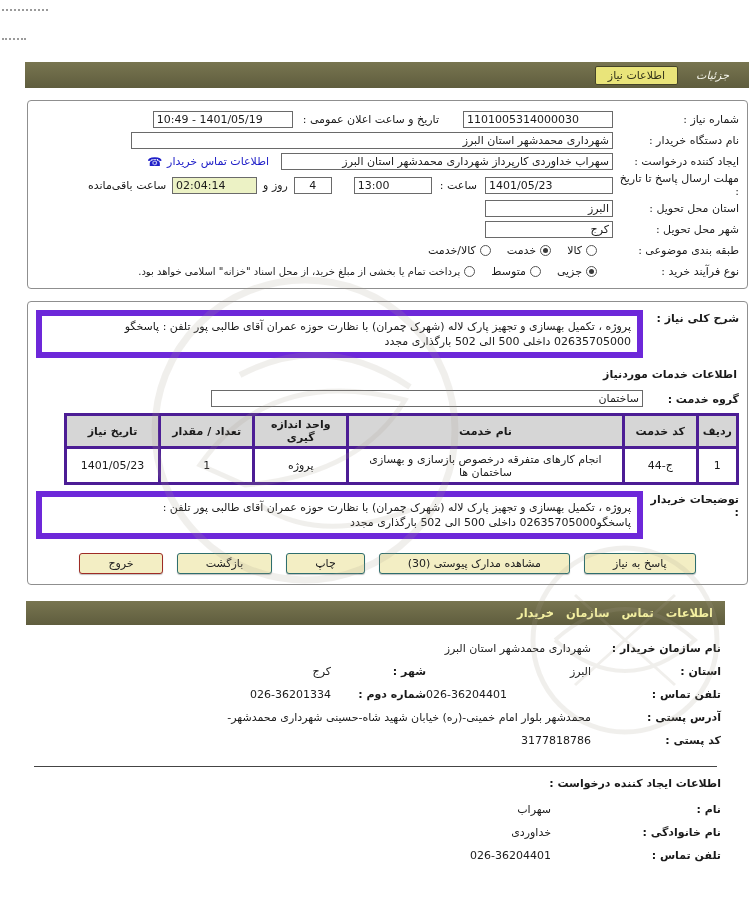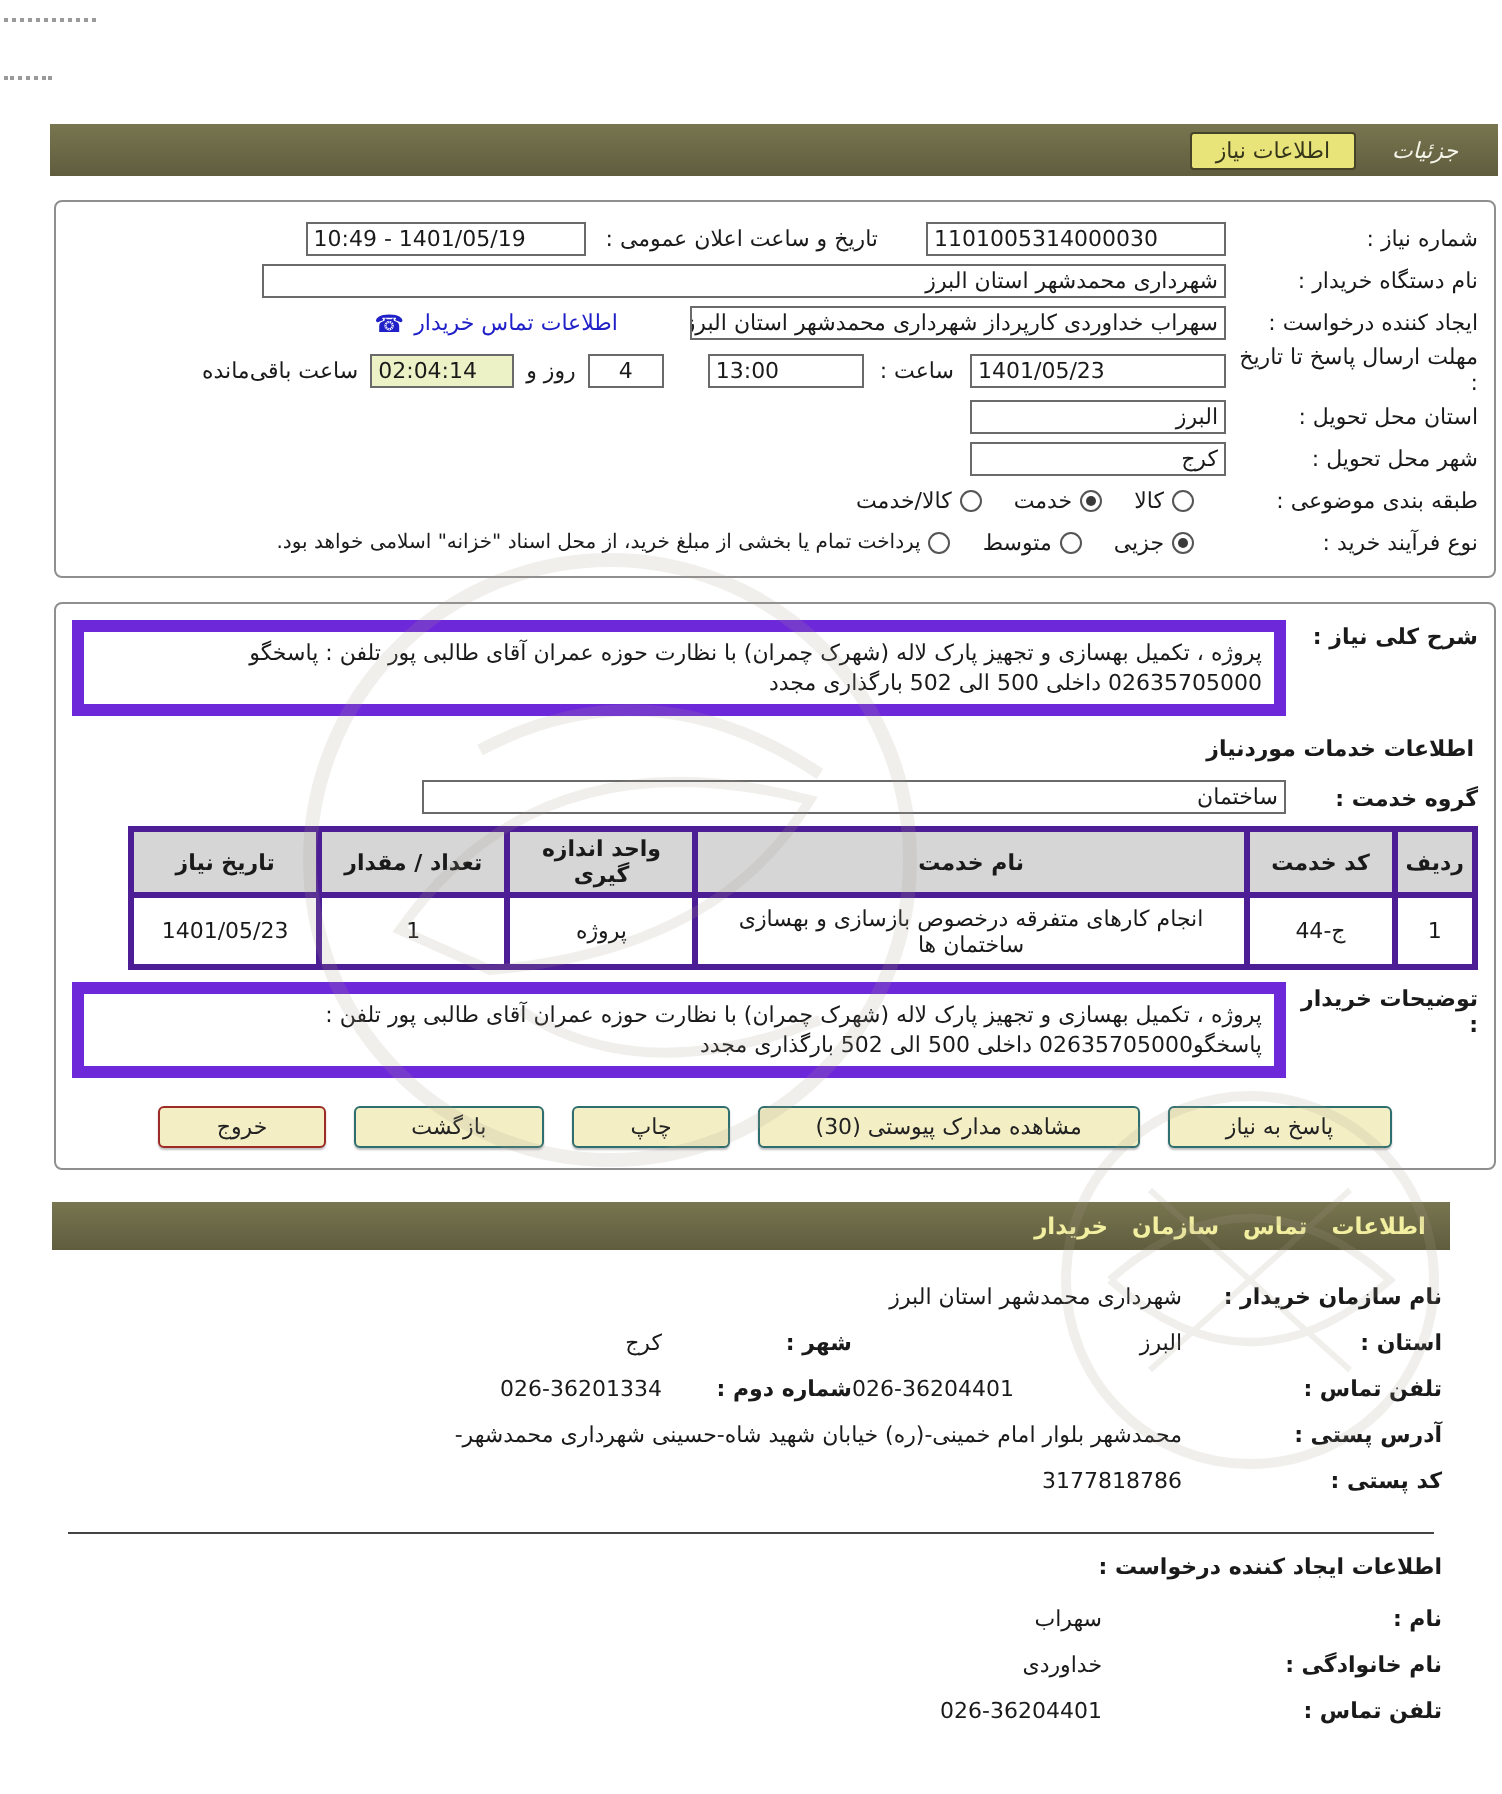--- a/index.html
+++ b/index.html
@@ -12,22 +12,22 @@
   .tabbar{height:26px;background:linear-gradient(180deg,#787550,#5f5d3e);display:flex;align-items:center;gap:12px;padding:0 14px;margin:0 2px 0 25px;}
   .tab-plain{color:#f5f5ea;padding:0 6px;cursor:pointer;font-style:italic;}
   .tab-active{background:#e9e47a;border:1px solid #454428;border-radius:2px;color:#35351a;padding:2px 12px;cursor:pointer;}
   .panel{border:1px solid #8f8f8f;border-radius:4px;margin:12px 3px 0 27px;padding:8px 8px 6px;position:relative;}
   .frow{display:flex;align-items:center;min-height:21px;}
   .frow.top{align-items:flex-start;margin-bottom:4px;}
   .flabel{flex:none;width:126px;}
   .flabel.auto{width:auto;margin:0 24px 0 10px;}
   .blabel{flex:none;width:96px;font-weight:bold;padding-top:2px;}
   .ibox{flex:none;border:1px solid #6a6a6a;background:#fff;height:17px;padding:0 3px;display:flex;align-items:center;overflow:hidden;white-space:nowrap;}
-  .w150{width:150px;}.w140{width:140px;}.w482{width:482px;}.w332{width:268px;margin-left:24px;}.w128{width:128px;}
-  .w78{width:78px;}.w38{width:38px;justify-content:center;}.w72{width:72px;justify-content:center;}.w432{width:432px;padding-left:44px;}
+  .w150{width:150px;}.w140{width:140px;}.w482{width:482px;}.w332{width:332px;}.w128{width:128px;}
+  .w78{width:78px;}.w38{width:38px;justify-content:center;}.w72{width:85px;justify-content:center;}.w432{width:432px;padding-left:44px;}
   .ltr{direction:ltr;text-align:left;justify-content:flex-start;}
   .timer{background:#ecf2c5;}
   .sp{flex:none;width:22px;}
   .contact-link{color:#2020c8;display:flex;align-items:center;gap:5px;margin-right:12px;cursor:pointer;white-space:nowrap;}
   .contact-link .ic{font-size:12px;line-height:1;}
   .radio-item{display:flex;align-items:center;margin-right:16px;white-space:nowrap;cursor:pointer;}
   .radio{flex:none;width:11px;height:11px;border:1px solid #555;border-radius:50%;background:#fff;display:inline-flex;align-items:center;justify-content:center;margin-left:4px;}
   .radio .dot{width:5px;height:5px;border-radius:50%;background:transparent;}
   .radio-item[data-selected="true"] .radio .dot{background:#3a3a3a;}
   .radio-item.long{font-size:10px;}

